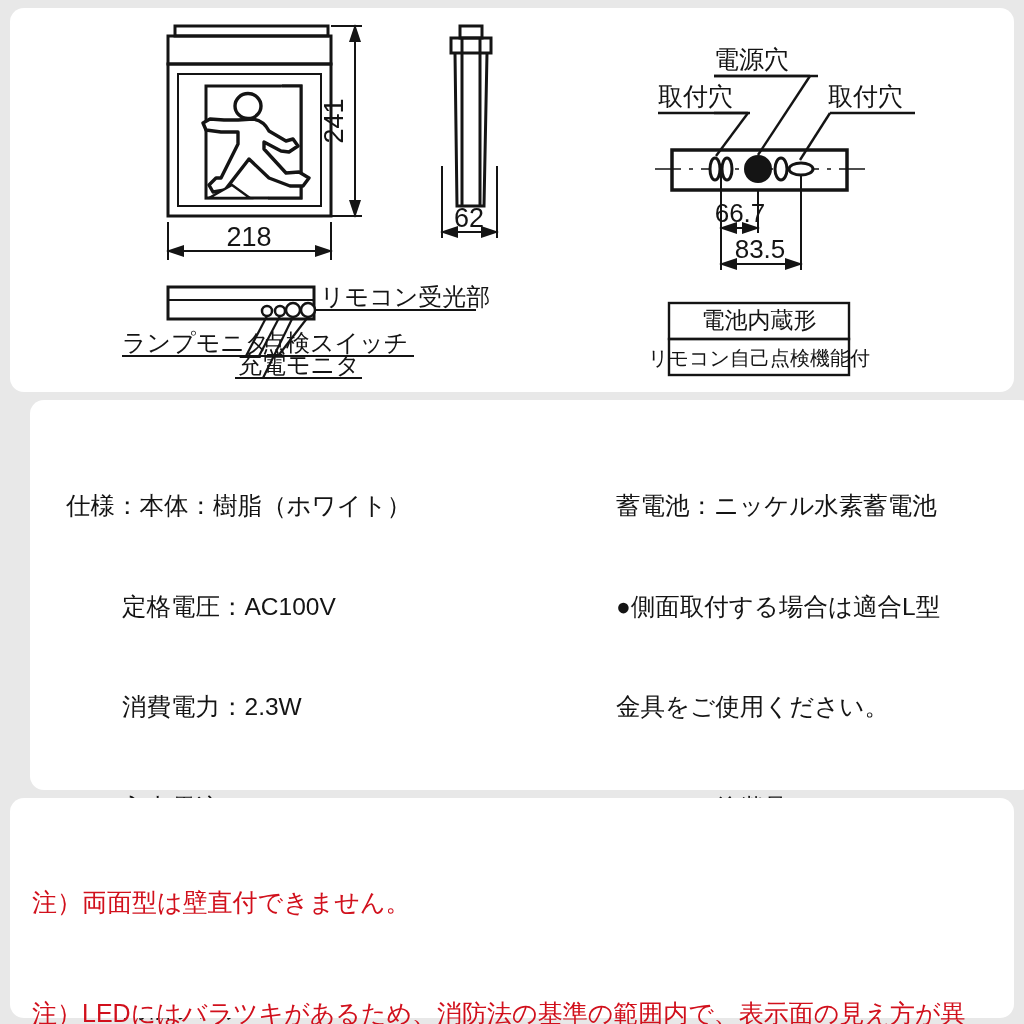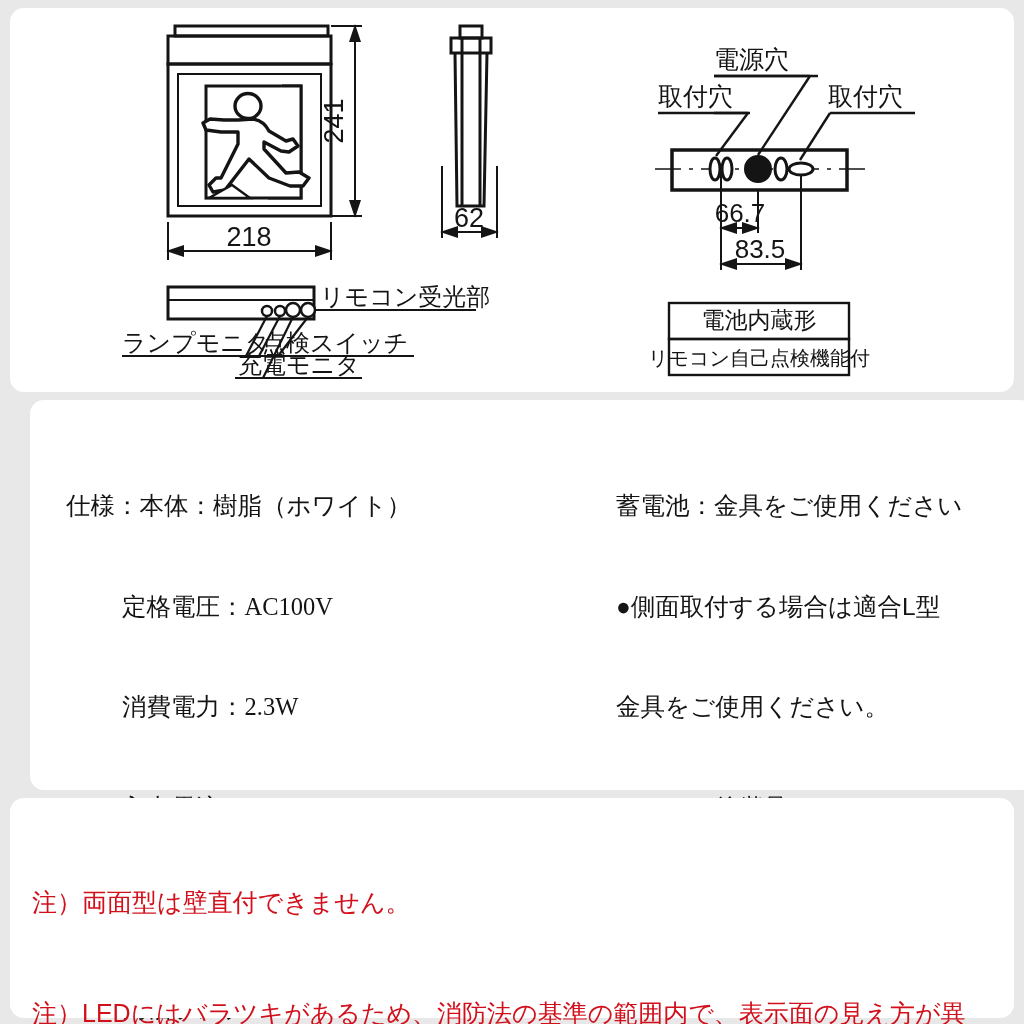--- a/index.html
+++ b/index.html
@@ -57,21 +57,21 @@
     position: absolute;
     font-size: 24.5px;
     line-height: 33.5px;
     color: #141414;
     white-space: pre;
     letter-spacing: 0px;
   }
   #spec-left  { left: 36px;  top: 22px; }
   #spec-right { left: 530px; top: 22px; }
   .spec-line { display: block; height: 33.5px; }
-  .indent { padding-left: 56px; font-family: Liberation Serif, serif; }
+  .indent { padding-left: 56px; }
   .indent-sm { padding-left: 56px; }
 
   
   #notes {
     position: absolute;
     left: 22px;
     top: 12px;
     width: 965px;
     font-size: 25px;
     line-height: 37px;
@@ -265,21 +265,21 @@
       <span class="spec-line indent">入力電流：0.048A</span>
       <span class="spec-line indent">型式認定番号：1AM221-3620</span>
       <span class="spec-line indent">同梱ランプ：FK91221S</span>
       
       
       
       
     </div>
 
     <div class="spec-col" id="spec-right">
-      <span class="spec-line indent-sm">蓄電池：金具をご使用ください</span>
+      <span class="spec-line indent-sm">蓄電池：ニッケル水素蓄電池</span>
       <span class="spec-line indent-sm">●側面取付する場合は適合L型</span>
       <span class="spec-line indent-sm">金具をご使用ください。</span>
       <span class="spec-line indent-sm">FA20322後継品</span>
     </div>
   </div>
 
   <div class="panel" id="panel-notes">
     <div id="notes">
       <span class="note-line">注）両面型は壁直付できません。</span>
       <span class="note-line">注）LEDにはバラツキがあるため、消防法の基準の範囲内で、表示面の見え方が異</span>

